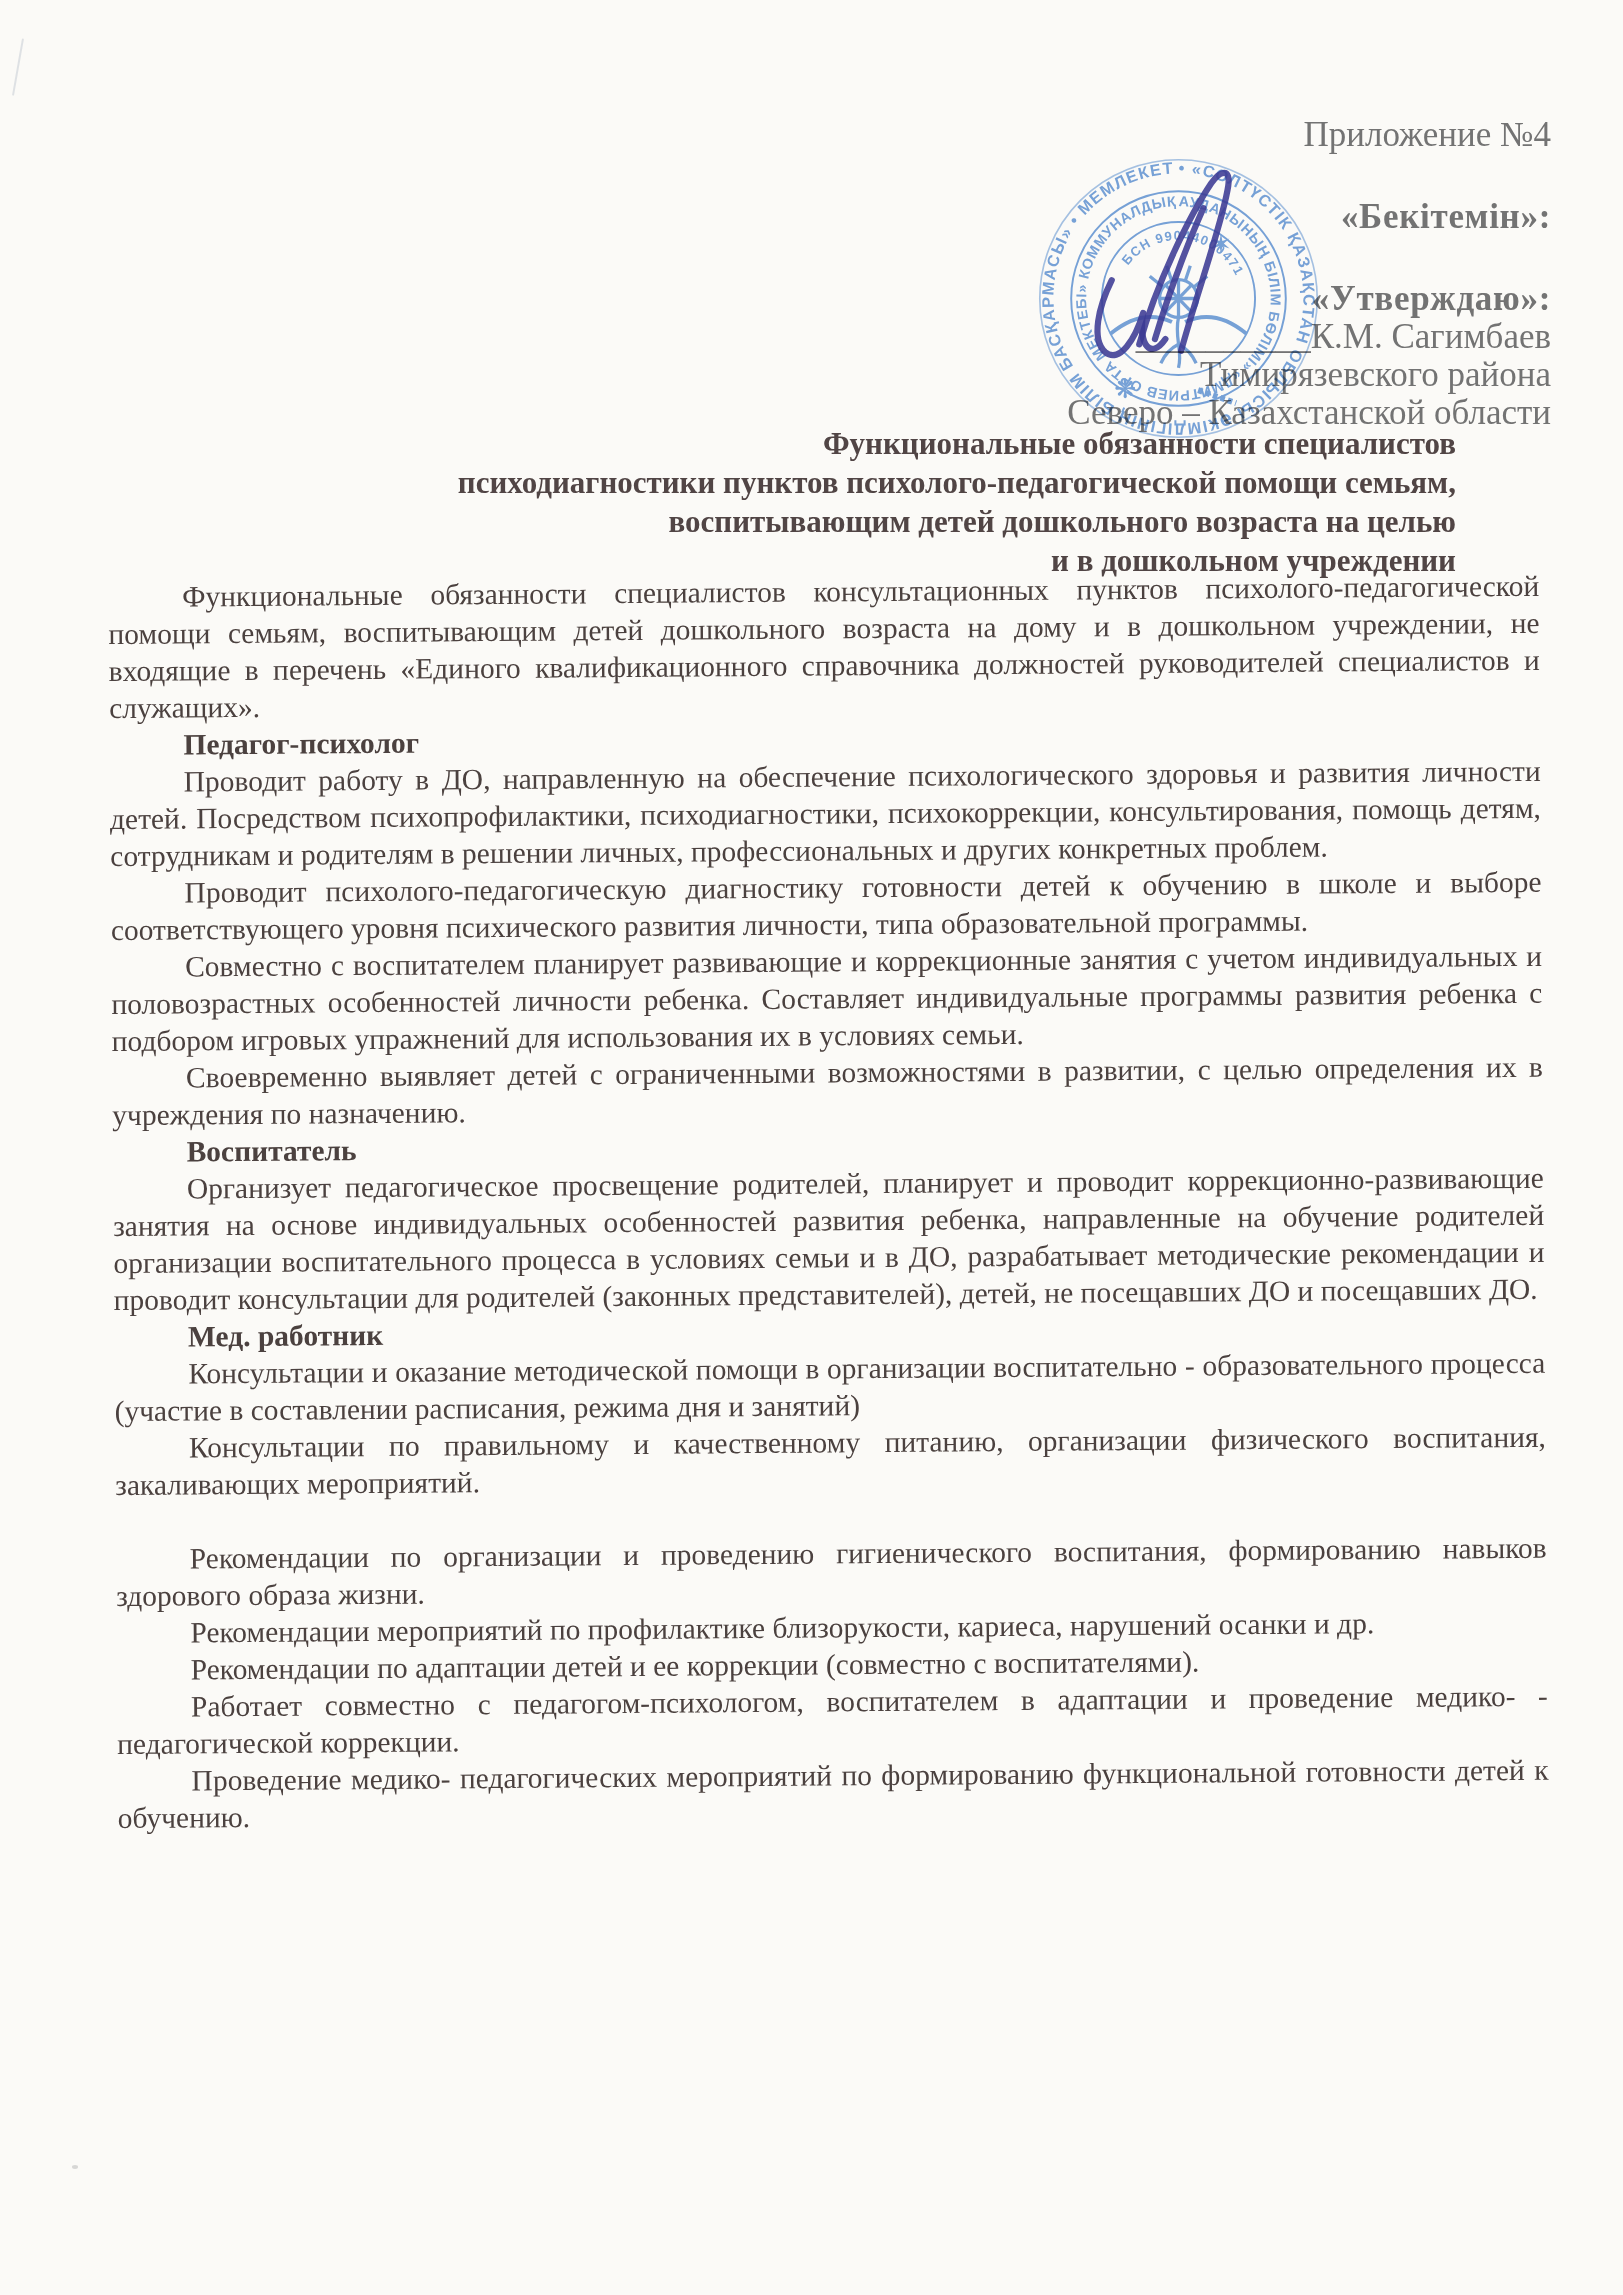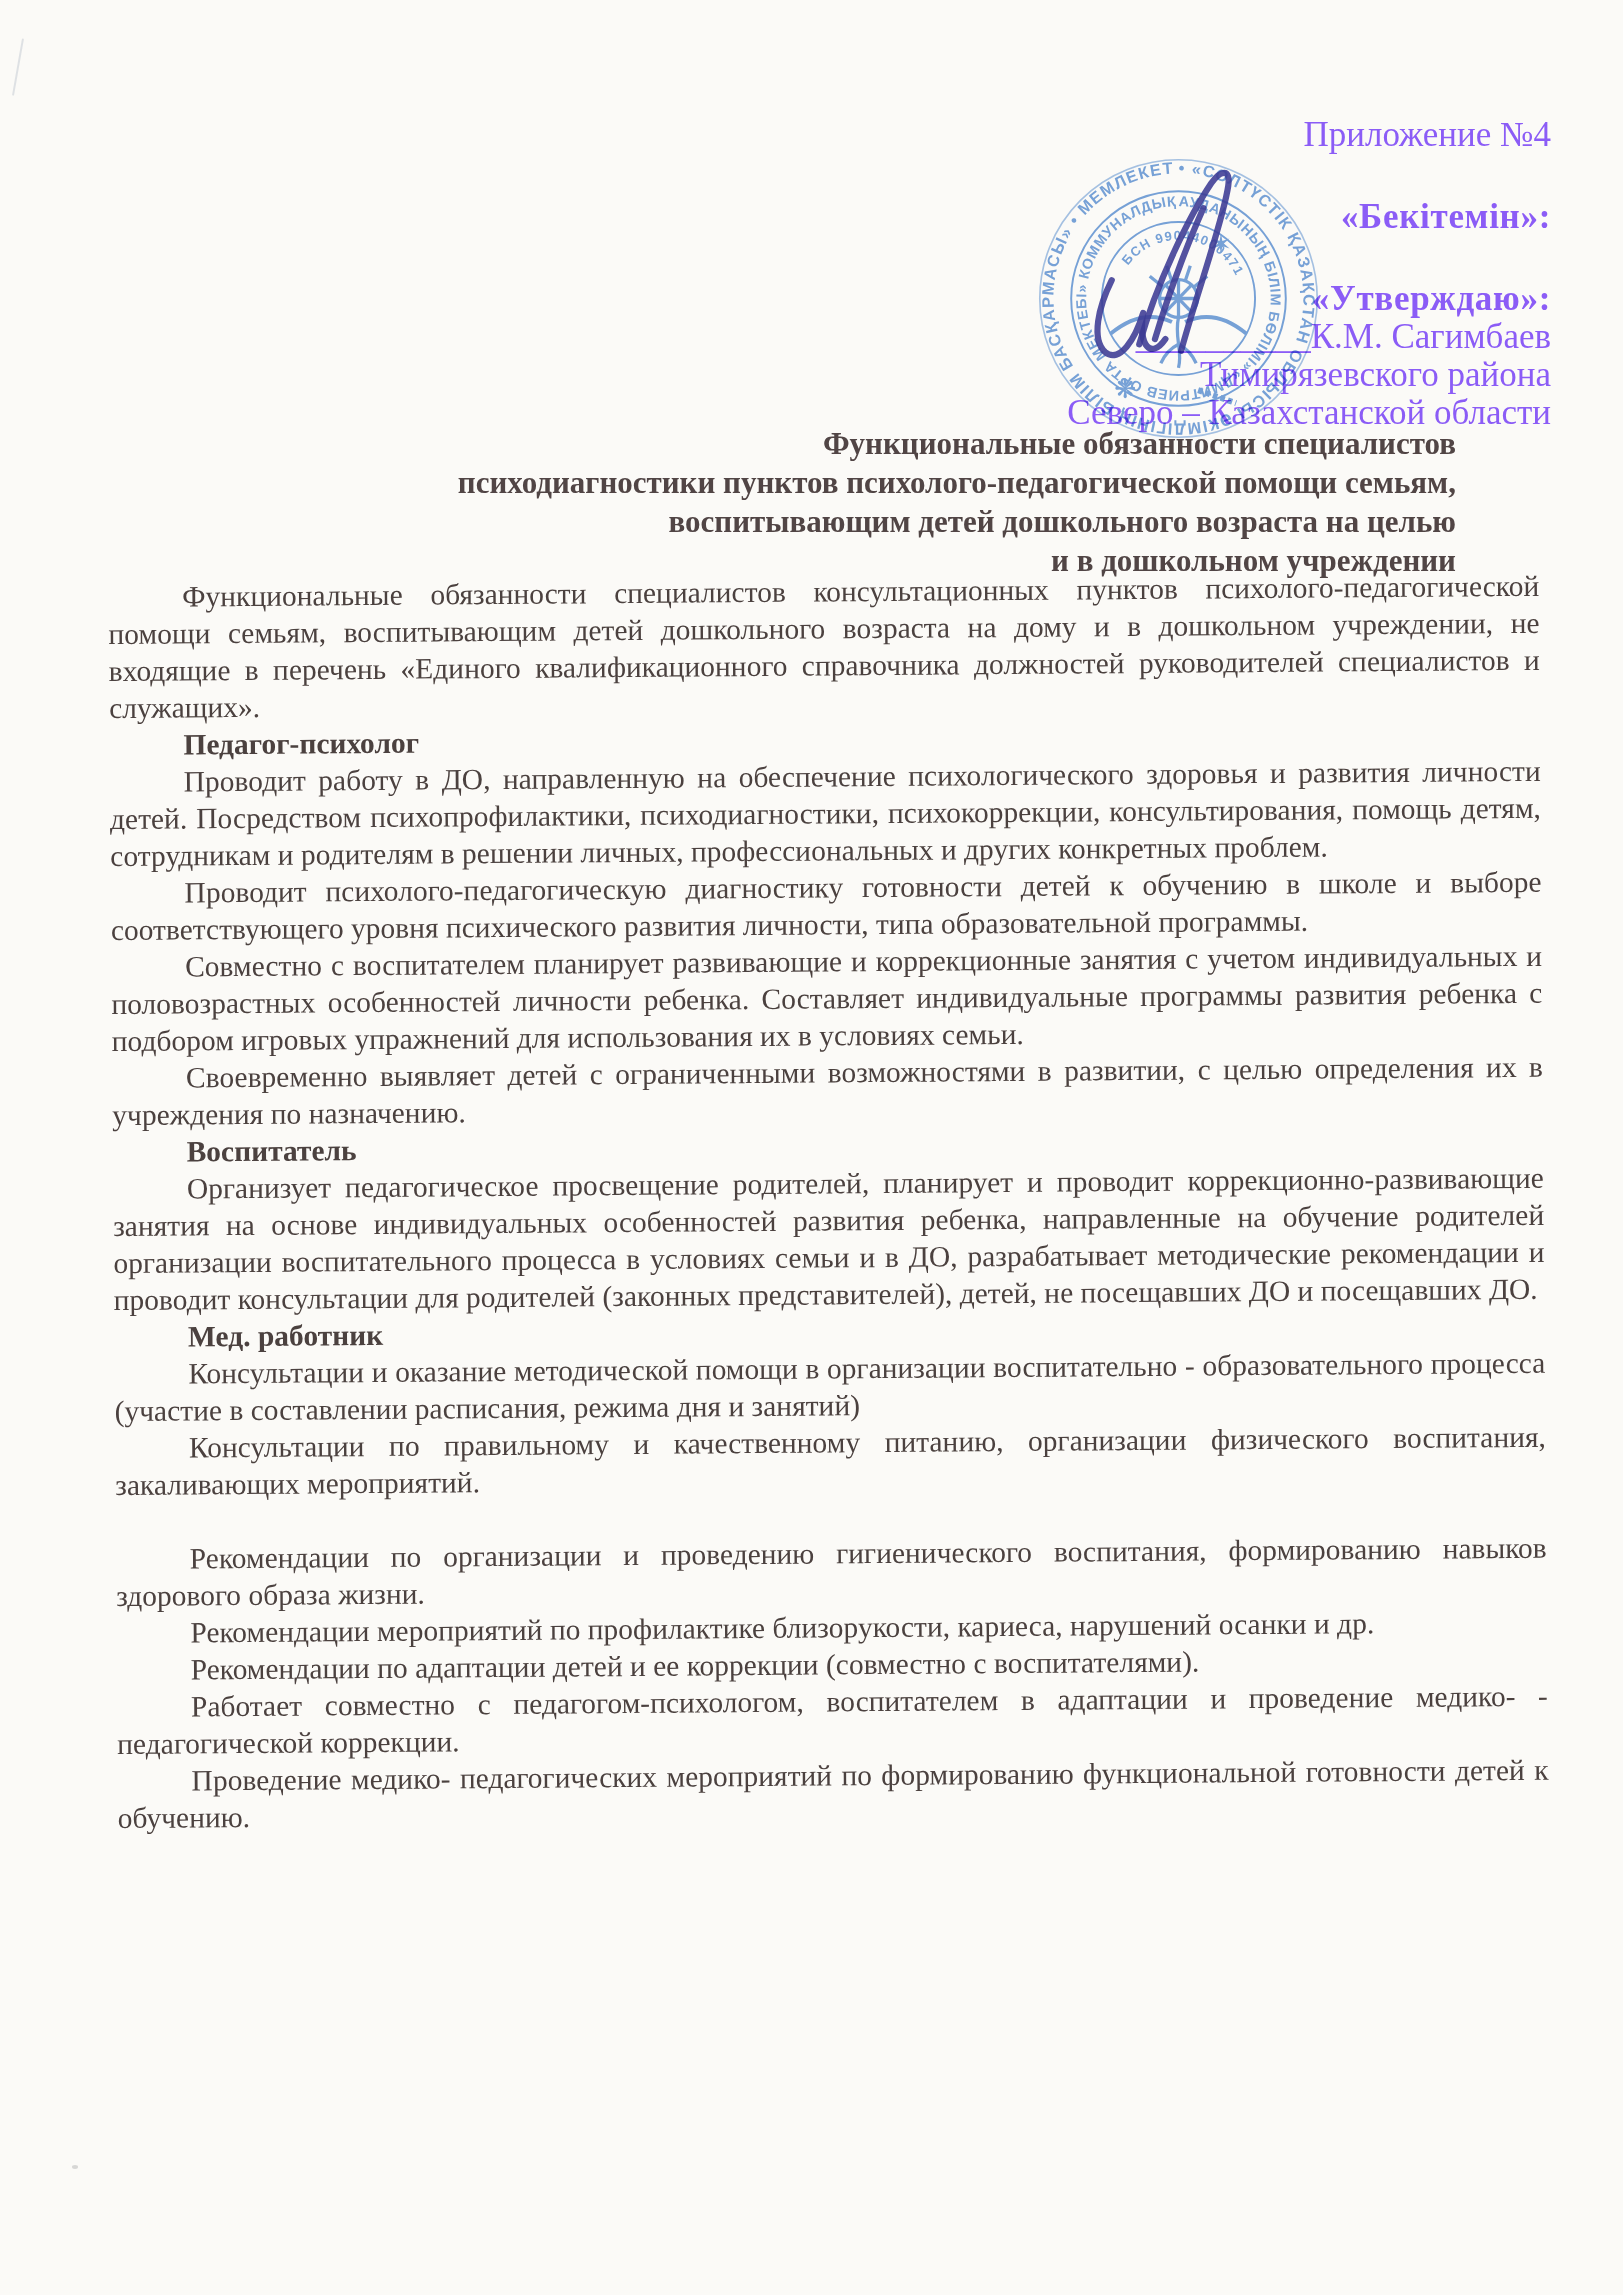--- a/index.html
+++ b/index.html
@@ -17,21 +17,21 @@
     font-family:"Liberation Serif","DejaVu Serif",serif;
     color:var(--text);
     overflow:hidden;
   }
   
   .header{
     position:absolute;
     top:116px;right:73px;
     text-align:right;
     font-size:35px;line-height:38px;
-    color:#8b5cf6;
+    color:#737373;
     white-space:nowrap;
   }
   .header .bold{font-weight:bold;letter-spacing:0.7px;margin-top:44px;}
   .sig-line{letter-spacing:0px;}
   
   .title{
     position:absolute;
     left:113px;top:424px;
     width:1343px;
     text-align:right;

